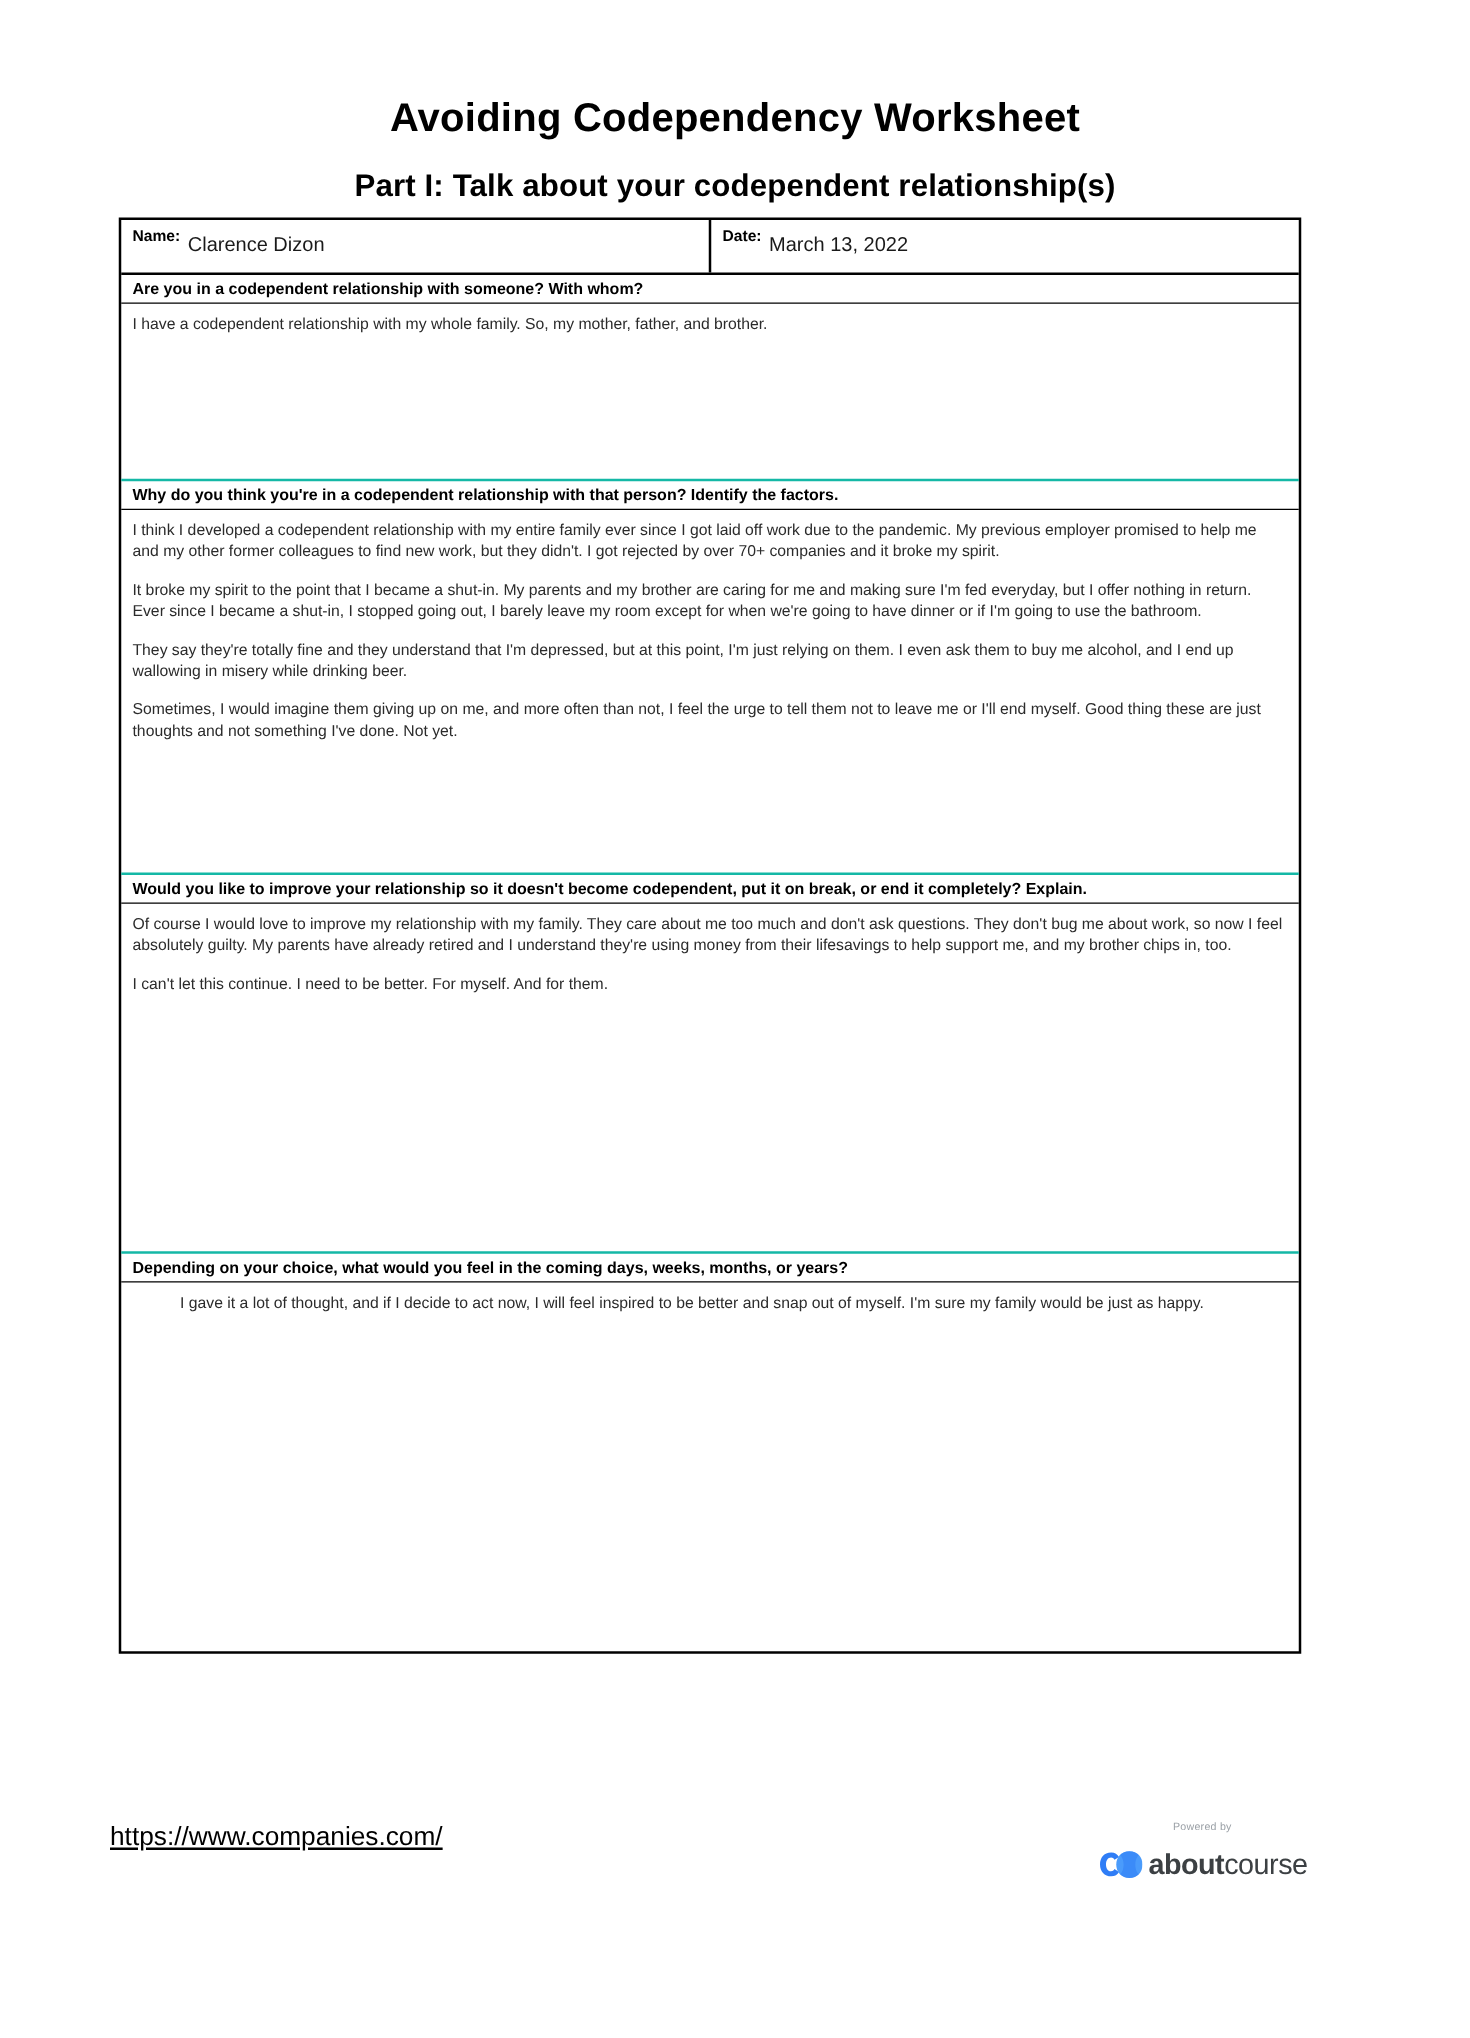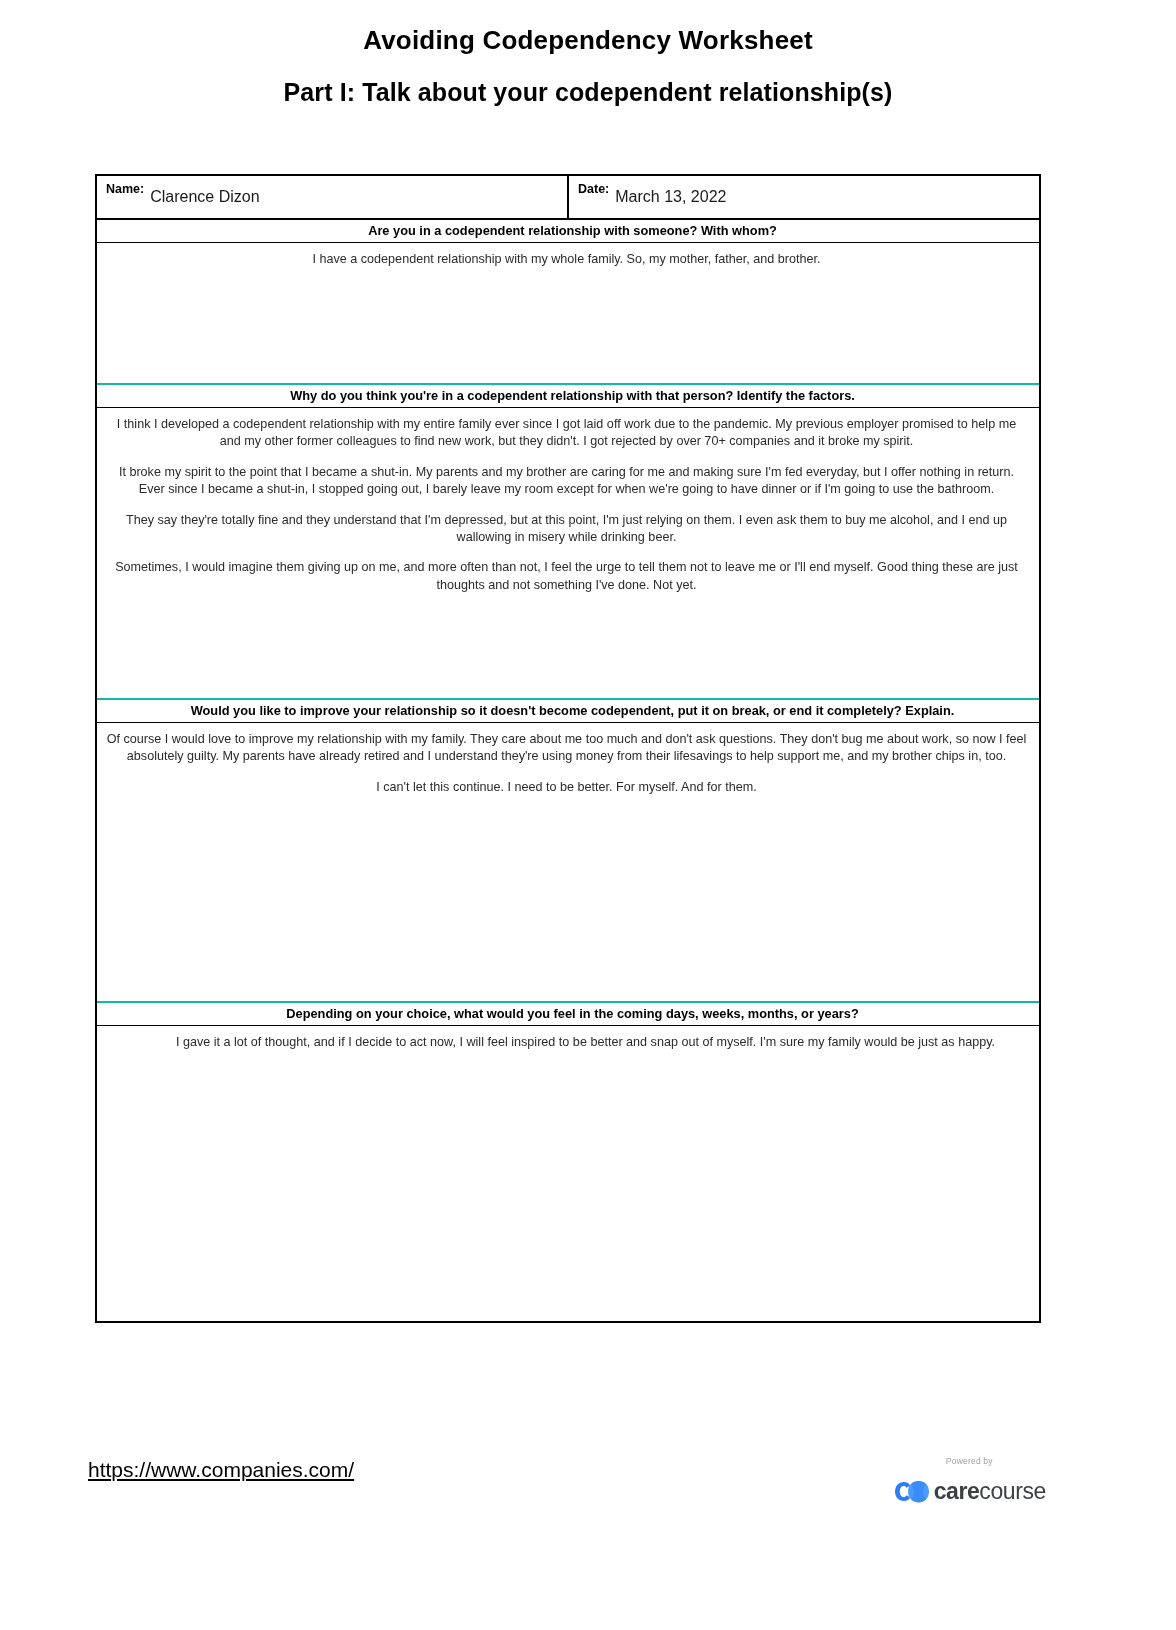--- a/index.html
+++ b/index.html
@@ -16,42 +16,41 @@
     overflow: hidden;
   }
   .page {
     position: relative;
     width: 1176px;
     height: 1630px;
     box-sizing: border-box;
   }
   .title {
     text-align: center;
-    font-size: 26px;
+    font-size: 32px;
     font-weight: bold;
     margin: 0;
-    padding-top: 25px;
+    padding-top: 76px;
     letter-spacing: 0.2px;
   }
   .subtitle {
     text-align: center;
     font-size: 25px;
     font-weight: bold;
     margin: 0;
     padding-top: 22px;
     letter-spacing: 0.1px;
   }
   .form {
     position: absolute;
     left: 95px;
     top: 174px;
     width: 946px;
     border: 2px solid #000;
     box-sizing: border-box;
-    text-align: center;
   }
   .row-identity {
     display: flex;
     border-bottom: 2px solid #000;
     height: 42px;
   }
   .cell-name {
     flex: 0 0 472px;
     border-right: 2px solid #000;
     display: flex;
@@ -197,18 +196,18 @@
   <div class="footer">
     <a class="footer-link" href="#">https://www.companies.com/</a>
     <div class="brand">
       <span class="powered">Powered by</span>
       <span class="brand-logo">
         <svg width="34" height="26" viewBox="0 0 34 26">
           <path d="M9 3 C3 3 0 7.5 0 12.5 C0 18 3.5 22 9 22 C12 22 14 20.5 15.2 18.5 L11.6 16.2 C10.9 17.4 10 18 8.9 18 C6.4 18 4.8 15.8 4.8 12.5 C4.8 9.2 6.4 7 8.9 7 C10 7 10.9 7.6 11.6 8.8 L15.2 6.5 C14 4.5 12 3 9 3 Z" fill="#2f7df6"></path>
           <path d="M23.5 2 C17.2 2 13 6.6 13 12.6 C13 18.8 17.3 23.4 23.6 23.4 C29.8 23.4 34 18.8 34 12.6 C34 6.6 29.8 2 23.5 2 Z" fill="#4a9bfb"></path>
           <path d="M23.5 2 C20.4 2 17.9 3.1 16.2 5 C17.9 6.9 18.9 9.6 18.9 12.7 C18.9 15.8 17.9 18.5 16.2 20.4 C17.9 22.3 20.4 23.4 23.6 23.4 C26.7 23.4 29.2 22.3 30.9 20.4 C29.2 18.5 28.2 15.8 28.2 12.7 C28.2 9.6 29.2 6.9 30.9 5 C29.2 3.1 26.7 2 23.5 2 Z" fill="#2f7df6" opacity="0.55"></path>
         </svg>
-        <span class="brand-name"><span class="b1">care</span><span class="b2">course</span></span>
+        <span class="brand-name"><span class="b1">about</span><span class="b2">course</span></span>
       </span>
     </div>
   </div>
 
 </div>
 
 </body></html>

